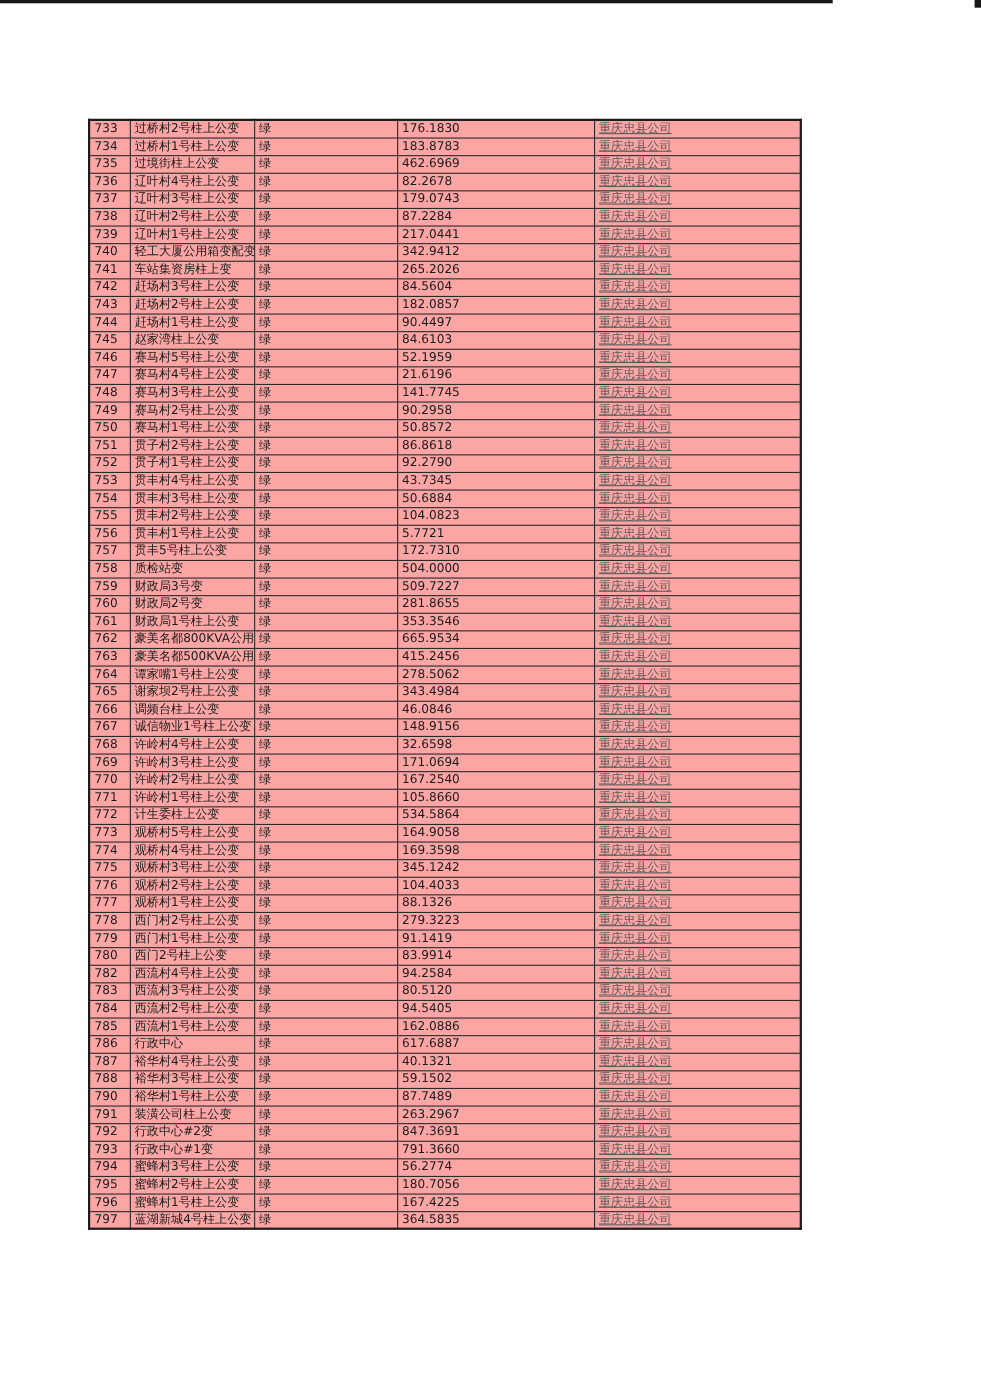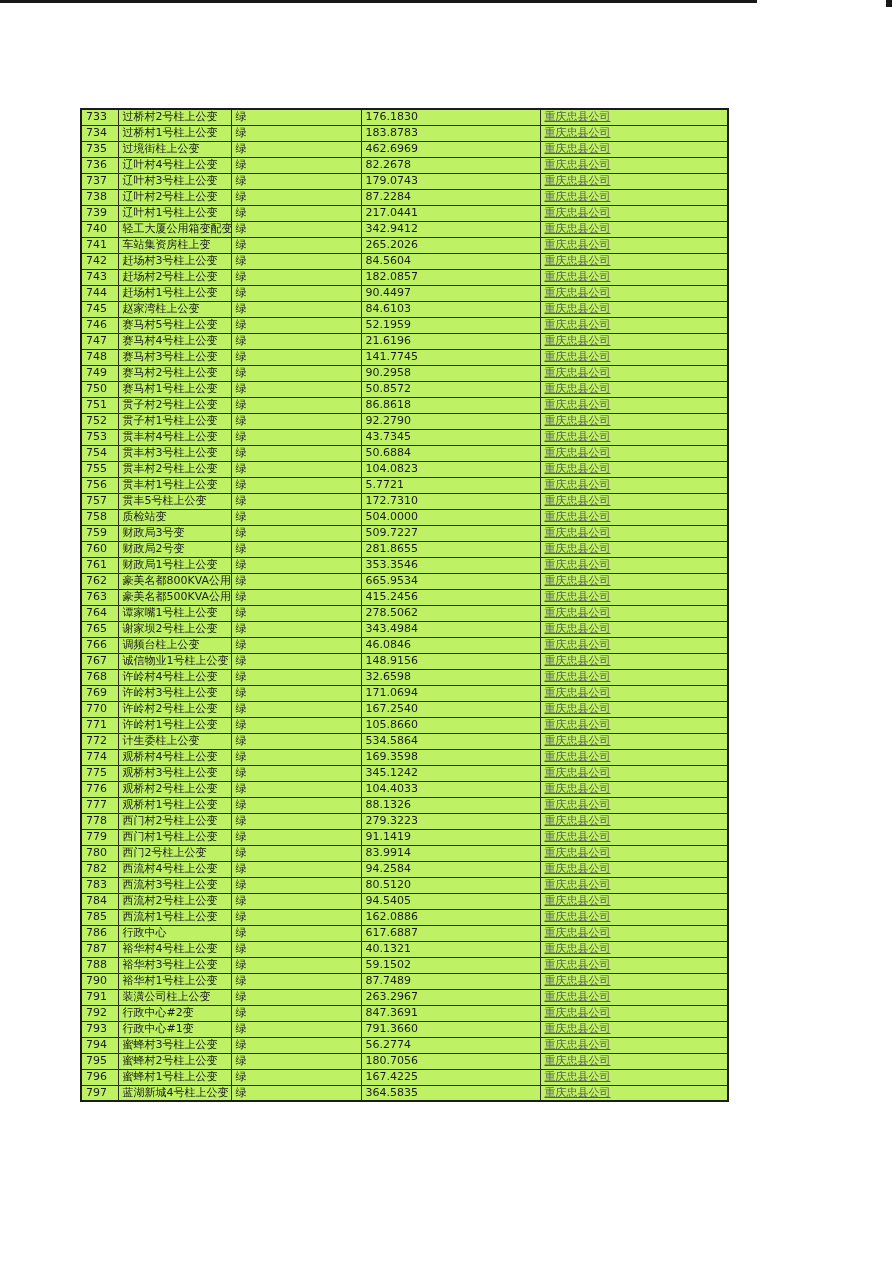--- a/index.html
+++ b/index.html
@@ -20,21 +20,21 @@
     position: absolute; left: 886px; top: 0;
     width: 6px; height: 7px;
     background: #171717;
   }
 
   .sheet-table {
     position: absolute; left: 80px; top: 108px;
     width: 647px;
     border-collapse: collapse;
     table-layout: fixed;
-    background: #bef264;
+    background: #fca5a5;
     border: 2px solid #1c1c1c;
   }
   .sheet-table td {
     border: 1px solid #2a2a2a;
     height: 16px;
     font-size: 11px;
     line-height: 14px;
     color: #1a1a1a;
     padding: 0 0 0 4px;
     white-space: nowrap;
@@ -335,20 +335,27 @@
           <td class="col-company"><span class="company-link" style="color: rgb(90, 90, 90);">重庆忠县公司</span></td>
         </tr>
         <tr>
           <td class="col-num">772</td>
           <td class="col-name">计生委柱上公变</td>
           <td class="col-status">绿</td>
           <td class="col-value">534.5864</td>
           <td class="col-company"><span class="company-link" style="color: rgb(90, 90, 90);">重庆忠县公司</span></td>
         </tr>
         <tr>
+          <td class="col-num">773</td>
+          <td class="col-name">观桥村5号柱上公变</td>
+          <td class="col-status">绿</td>
+          <td class="col-value">164.9058</td>
+          <td class="col-company"><span class="company-link" style="color: rgb(90, 90, 90);">重庆忠县公司</span></td>
+        </tr>
+        <tr>
           <td class="col-num">774</td>
           <td class="col-name">观桥村4号柱上公变</td>
           <td class="col-status">绿</td>
           <td class="col-value">169.3598</td>
           <td class="col-company"><span class="company-link" style="color: rgb(90, 90, 90);">重庆忠县公司</span></td>
         </tr>
         <tr>
           <td class="col-num">775</td>
           <td class="col-name">观桥村3号柱上公变</td>
           <td class="col-status">绿</td>

